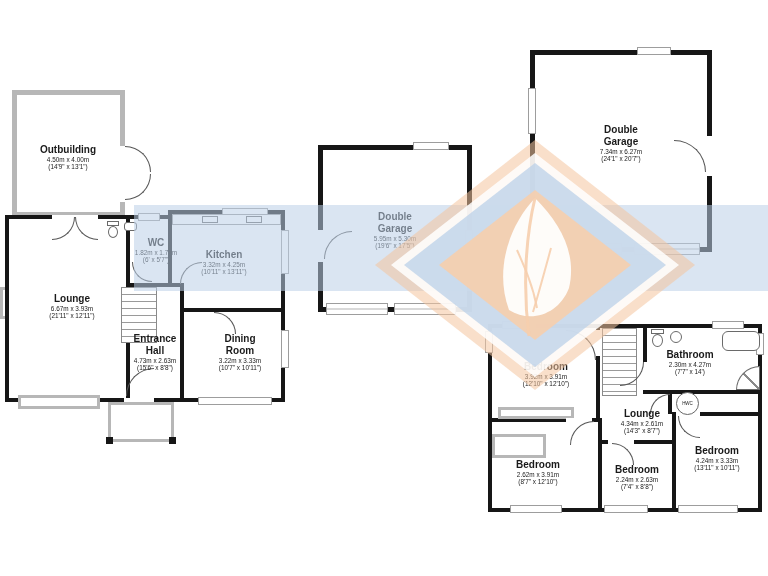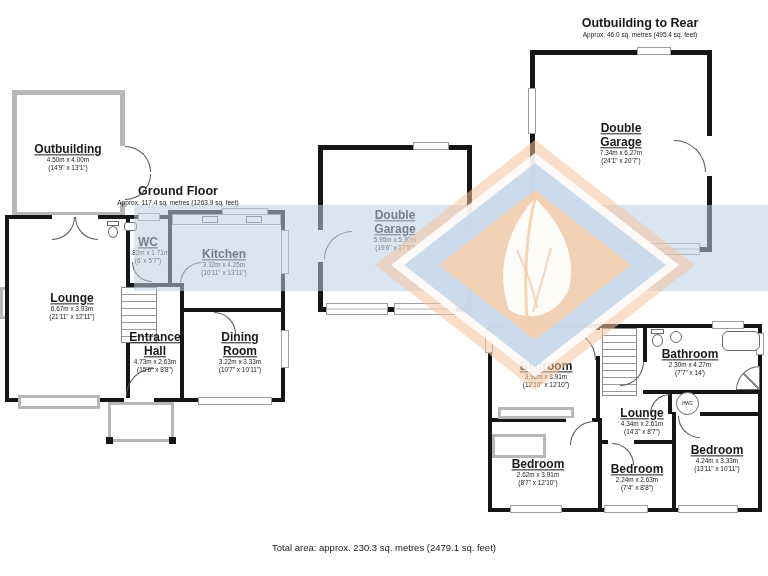--- a/index.html
+++ b/index.html
@@ -17,21 +17,21 @@
   .arc{position:absolute;box-sizing:border-box;z-index:14;background:transparent;}
   .a-tl{border-top:1.3px solid #555;border-left:1.3px solid #555;border-top-left-radius:100%;}
   .a-tr{border-top:1.3px solid #555;border-right:1.3px solid #555;border-top-right-radius:100%;}
   .a-bl{border-bottom:1.3px solid #555;border-left:1.3px solid #555;border-bottom-left-radius:100%;}
   .a-br{border-bottom:1.3px solid #555;border-right:1.3px solid #555;border-bottom-right-radius:100%;}
   .stairs{position:absolute;z-index:12;border:1px solid #8a8a8a;
       background:repeating-linear-gradient(to bottom,#fff 0 6px,#9a9a9a 6px 7px);}
   .fix{position:absolute;box-sizing:border-box;border:1.1px solid #6a6a6a;background:#fff;z-index:16;}
   .post{position:absolute;width:7px;height:7px;background:#161616;z-index:12;}
   .lbl{position:absolute;transform:translate(-50%,-50%);text-align:center;z-index:30;line-height:1.18;white-space:nowrap;}
-  .lbl .nm{font-weight:bold;font-size:12px;white-space:pre-line;display:block;text-decoration:underline;}
+  .lbl .nm{font-weight:bold;font-size:10px;white-space:pre-line;display:block;}
   .lbl .dm{font-size:6.4px;display:block;}
   .sec{position:absolute;transform:translateX(-50%);text-align:center;z-index:30;}
   .sec .st{font-weight:bold;font-size:12.5px;}
   .sec .ss{font-size:6.5px;margin-top:1px;}
   .footer{position:absolute;left:0;width:100%;top:542px;text-align:center;font-size:9.5px;z-index:30;}
   .wm{position:absolute;left:0;top:0;width:768px;height:576px;pointer-events:none;z-index:40;}
   .wm-band{position:absolute;left:134px;top:205px;width:634px;height:86px;background:rgba(187,208,232,0.55);}
   .wm-ark{position:absolute;left:180px;top:200px;font-size:86px;font-weight:bold;letter-spacing:5px;
       color:rgba(255,255,255,0.8);line-height:1;}
   .wm-prop{position:absolute;left:162px;top:291px;font-size:31px;font-weight:bold;letter-spacing:7px;
@@ -40,24 +40,20 @@
   .hwc{position:absolute;left:676px;top:392px;width:21px;height:21px;border:1.1px solid #666;border-radius:50%;
       z-index:16;display:flex;align-items:center;justify-content:center;font-size:4.5px;background:#fff;}
   .shower{border-top-left-radius:100%;
       background:linear-gradient(45deg,transparent 46%,#8a8a8a 46%,#8a8a8a 54%,transparent 54%),#fff;}
 </style>
 </head>
 <body>
 
 <div id="plan">
 
-  <div class="sec" style="left:178px;top:184px">
-    <div class="st">Ground Floor</div>
-    <div class="ss">Approx. 117.4 sq. metres (1263.9 sq. feet)</div>
-  </div>
 
   <div class="groom" style="left:12px;top:90px;width:113px;height:127px"></div>
   <div class="room" style="left:5px;top:215px;width:125px;height:187px"></div>
   <div class="room" style="left:126px;top:215px;width:46px;height:72px"></div>
   <div class="room" style="left:168px;top:210px;width:117px;height:102px"></div>
   <div class="room" style="left:180px;top:308px;width:105px;height:94px"></div>
   <div class="room" style="left:126px;top:283px;width:58px;height:119px"></div>
 
   <div class="gap" style="left:52px;top:215px;width:46px;height:4px"></div>
   <div class="arc a-br" style="left:52px;top:217px;width:23px;height:23px"></div>
@@ -93,21 +89,21 @@
   <div class="lbl" style="left:68px;top:157px">
     <span class="nm">Outbuilding</span>
     <span class="dm">4.50m x 4.00m</span>
     <span class="dm">(14'9" x 13'1")</span>
   </div>
   <div class="lbl" style="left:72px;top:306px">
     <span class="nm">Lounge</span>
     <span class="dm">6.67m x 3.93m</span>
     <span class="dm">(21'11" x 12'11")</span>
   </div>
-  <div class="lbl" style="left:148px;top:250px">
+  <div class="lbl" style="left:156px;top:250px">
     <span class="nm">WC</span>
     <span class="dm">1.82m x 1.71m</span>
     <span class="dm">(6' x 5'7")</span>
   </div>
   <div class="lbl" style="left:224px;top:262px">
     <span class="nm">Kitchen</span>
     <span class="dm">3.32m x 4.25m</span>
     <span class="dm">(10'11" x 13'11")</span>
   </div>
   <div class="lbl" style="left:155px;top:352px">
@@ -130,24 +126,20 @@
   <div class="arc a-tl" style="left:324px;top:231px;width:28px;height:28px"></div>
   <div class="gd" style="left:326px;top:303px;width:62px;height:12px"></div>
   <div class="gd" style="left:394px;top:303px;width:62px;height:12px"></div>
   <div class="lbl" style="left:395px;top:230px">
     <span class="nm">Double
 Garage</span>
     <span class="dm">5.95m x 5.30m</span>
     <span class="dm">(19'6" x 17'5")</span>
   </div>
 
-  <div class="sec" style="left:640px;top:16px">
-    <div class="st">Outbuilding to Rear</div>
-    <div class="ss">Approx. 46.0 sq. metres (495.4 sq. feet)</div>
-  </div>
   <div class="room t5" style="left:530px;top:50px;width:182px;height:202px"></div>
   <div class="win" style="left:637px;top:47px;width:34px;height:8px"></div>
   <div class="win" style="left:528px;top:88px;width:8px;height:46px"></div>
   <div class="gap" style="left:707px;top:136px;width:5px;height:40px"></div>
   <div class="arc a-tr" style="left:674px;top:140px;width:32px;height:32px"></div>
   <div class="gd" style="left:544px;top:243px;width:78px;height:12px"></div>
   <div class="gd" style="left:634px;top:243px;width:66px;height:12px"></div>
   <div class="lbl" style="left:621px;top:143px">
     <span class="nm">Double
 Garage</span>
@@ -219,21 +211,20 @@
     <span class="nm">Bedroom</span>
     <span class="dm">2.24m x 2.63m</span>
     <span class="dm">(7'4" x 8'8")</span>
   </div>
   <div class="lbl" style="left:717px;top:458px">
     <span class="nm">Bedroom</span>
     <span class="dm">4.24m x 3.33m</span>
     <span class="dm">(13'11" x 10'11")</span>
   </div>
 
-  <div class="footer">Total area: approx. 230.3 sq. metres (2479.1 sq. feet)</div>
 
   <div class="wm">
     <div class="wm-band"></div>
     <svg class="wm-logo" viewBox="0 0 320 250" xmlns="http://www.w3.org/2000/svg">
       <polygon points="160,0 320,125 160,250 0,125" fill="rgba(244,196,158,0.55)"></polygon>
       <polygon points="160,13 304,125 160,237 16,125" fill="rgba(255,255,255,0.85)"></polygon>
       <polygon points="160,23 291,125 160,227 29,125" fill="rgba(187,208,232,0.75)"></polygon>
       <polygon points="160,50 256,125 160,200 64,125" fill="rgba(246,206,173,0.9)"></polygon>
       <path d="M160,58 C132,88 120,132 134,170 C156,184 184,174 194,148 C202,114 186,84 160,58 Z" fill="rgba(255,255,255,0.92)"></path>
       <path d="M160,58 C150,100 148,150 154,196" fill="none" stroke="rgba(246,206,173,0.9)" stroke-width="3"></path>

